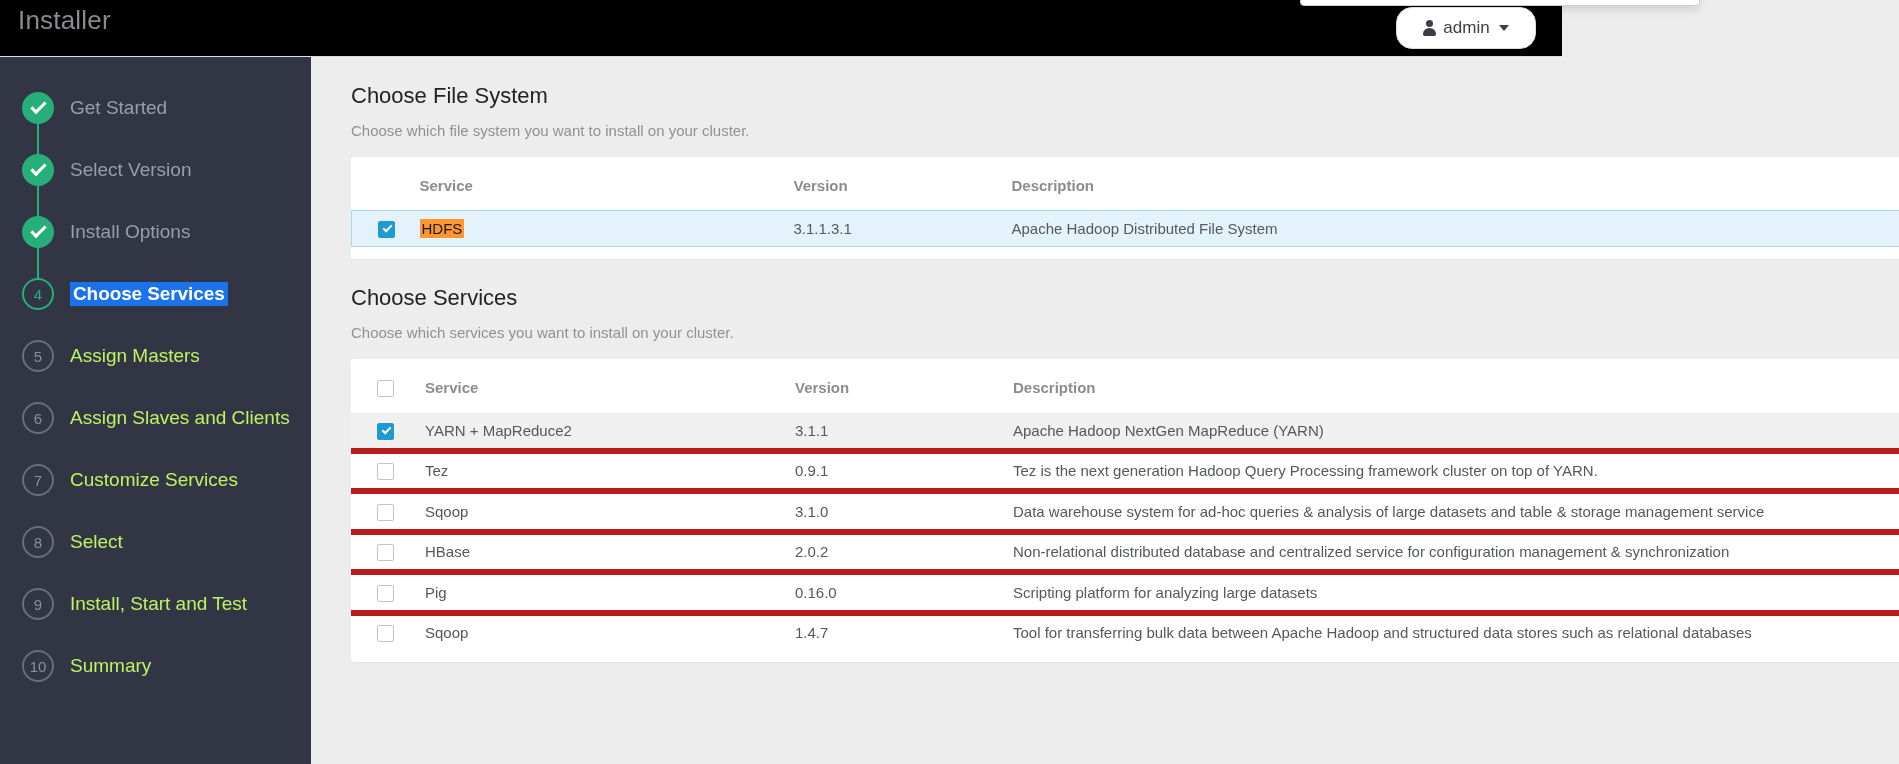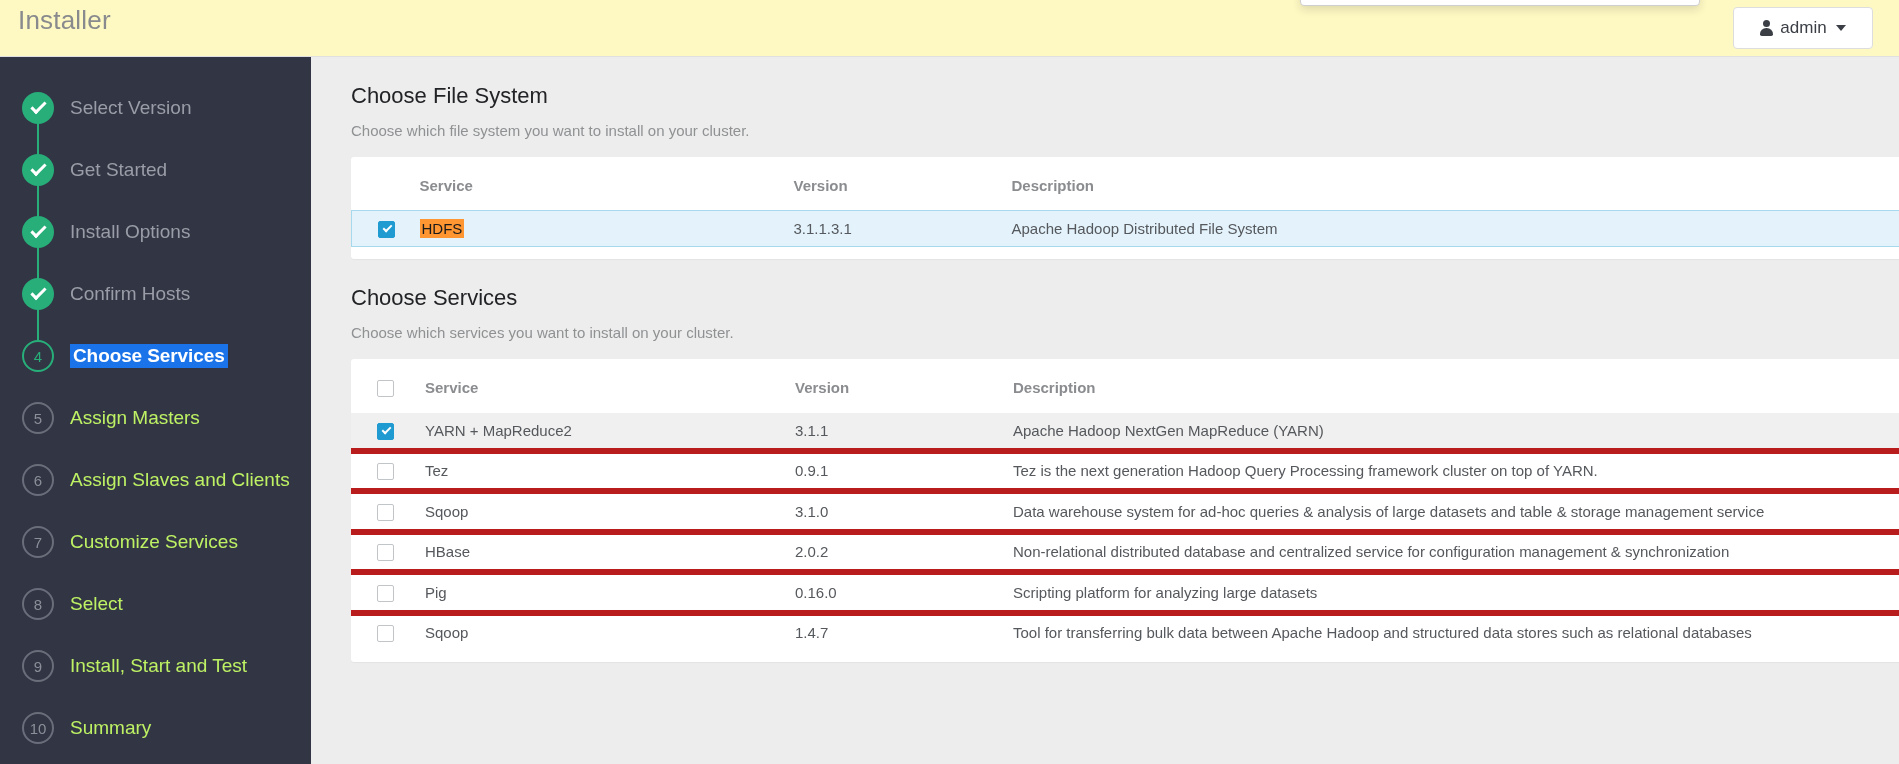--- a/index.html
+++ b/index.html
@@ -6,37 +6,37 @@
   html, body {
     width: 1899px; height: 764px;
     font-family: "Liberation Sans", sans-serif;
     background: #ededed;
     overflow: hidden;
   }
   body { position: relative; }
 
   
   .topbar {
-    position: absolute; left: 0; top: 0; width: 1899px; height: 57px;
-    background: #fef9c3; border-bottom: 1px solid #e0e0e0;
+    position: absolute; left: 0; top: 0; width: 1562px; height: 57px;
+    background: #000000; border-bottom: 1px solid #e0e0e0;
     z-index: 5;
   }
   .app-title {
     position: absolute; left: 18px; top: 5px;
     font-size: 26px; color: #888a8d; font-weight: 400; letter-spacing: .2px;
   }
   .popover-stub {
     position: absolute; left: 1300px; top: -44px; width: 400px; height: 50px;
     background: #ffffff; border: 1px solid #cfcfcf; border-radius: 4px;
     box-shadow: 0 4px 8px rgba(0,0,0,.12);
   }
   .user-menu {
     position: absolute; right: 26px; top: 7px;
     height: 42px; min-width: 140px;
-    border: 1px solid #dddddd; border-radius: 4px; background: #fff;
+    border: 1px solid #dddddd; border-radius: 16px; background: #fff;
     display: flex; align-items: center; justify-content: center; gap: 7px;
     padding: 0 18px; cursor: pointer;
   }
   .user-menu .uname { font-size: 17px; color: #3b3f45; }
   .person-icon { display: inline-block; width: 13px; height: 16px; position: relative; }
   .person-icon::before {
     content: ""; position: absolute; left: 3px; top: 0; width: 7px; height: 7px;
     border-radius: 50%; background: #3b3f45;
   }
   .person-icon::after {
@@ -159,42 +159,35 @@
     <span class="caret-down"></span>
   </div>
 </div>
 
 <div class="sidebar" id="sidebar">
     <div class="step">
       <div class="connector" style="top: 46px; height: 32px;"></div>
       <div class="bullet done">
         <span class="tick"></span>
       </div>
-      <div class="step-label done-label">Select Version</div>
+      <div class="step-label done-label">Get Started</div>
     </div>
     <div class="step">
       <div class="connector" style="top: 46px; height: 32px;"></div>
       <div class="bullet done">
         <span class="tick"></span>
       </div>
-      <div class="step-label done-label">Get Started</div>
+      <div class="step-label done-label">Select Version</div>
     </div>
     <div class="step">
       <div class="connector" style="top: 46px; height: 32px;"></div>
       <div class="bullet done">
         <span class="tick"></span>
       </div>
       <div class="step-label done-label">Install Options</div>
-    </div>
-    <div class="step">
-      <div class="connector" style="top: 46px; height: 32px;"></div>
-      <div class="bullet done">
-        <span class="tick"></span>
-      </div>
-      <div class="step-label done-label">Confirm Hosts</div>
     </div>
     <div class="step">
       <div class="connector" style="top: 46px; height: 32px; background: transparent;"></div>
       <div class="bullet current">4</div>
       <div class="step-label selected">Choose Services</div>
     </div>
     <div class="step">
       <div class="connector" style="top: 46px; height: 32px; background: transparent;"></div>
       <div class="bullet todo">5</div>
       <div class="step-label">Assign Masters</div>

